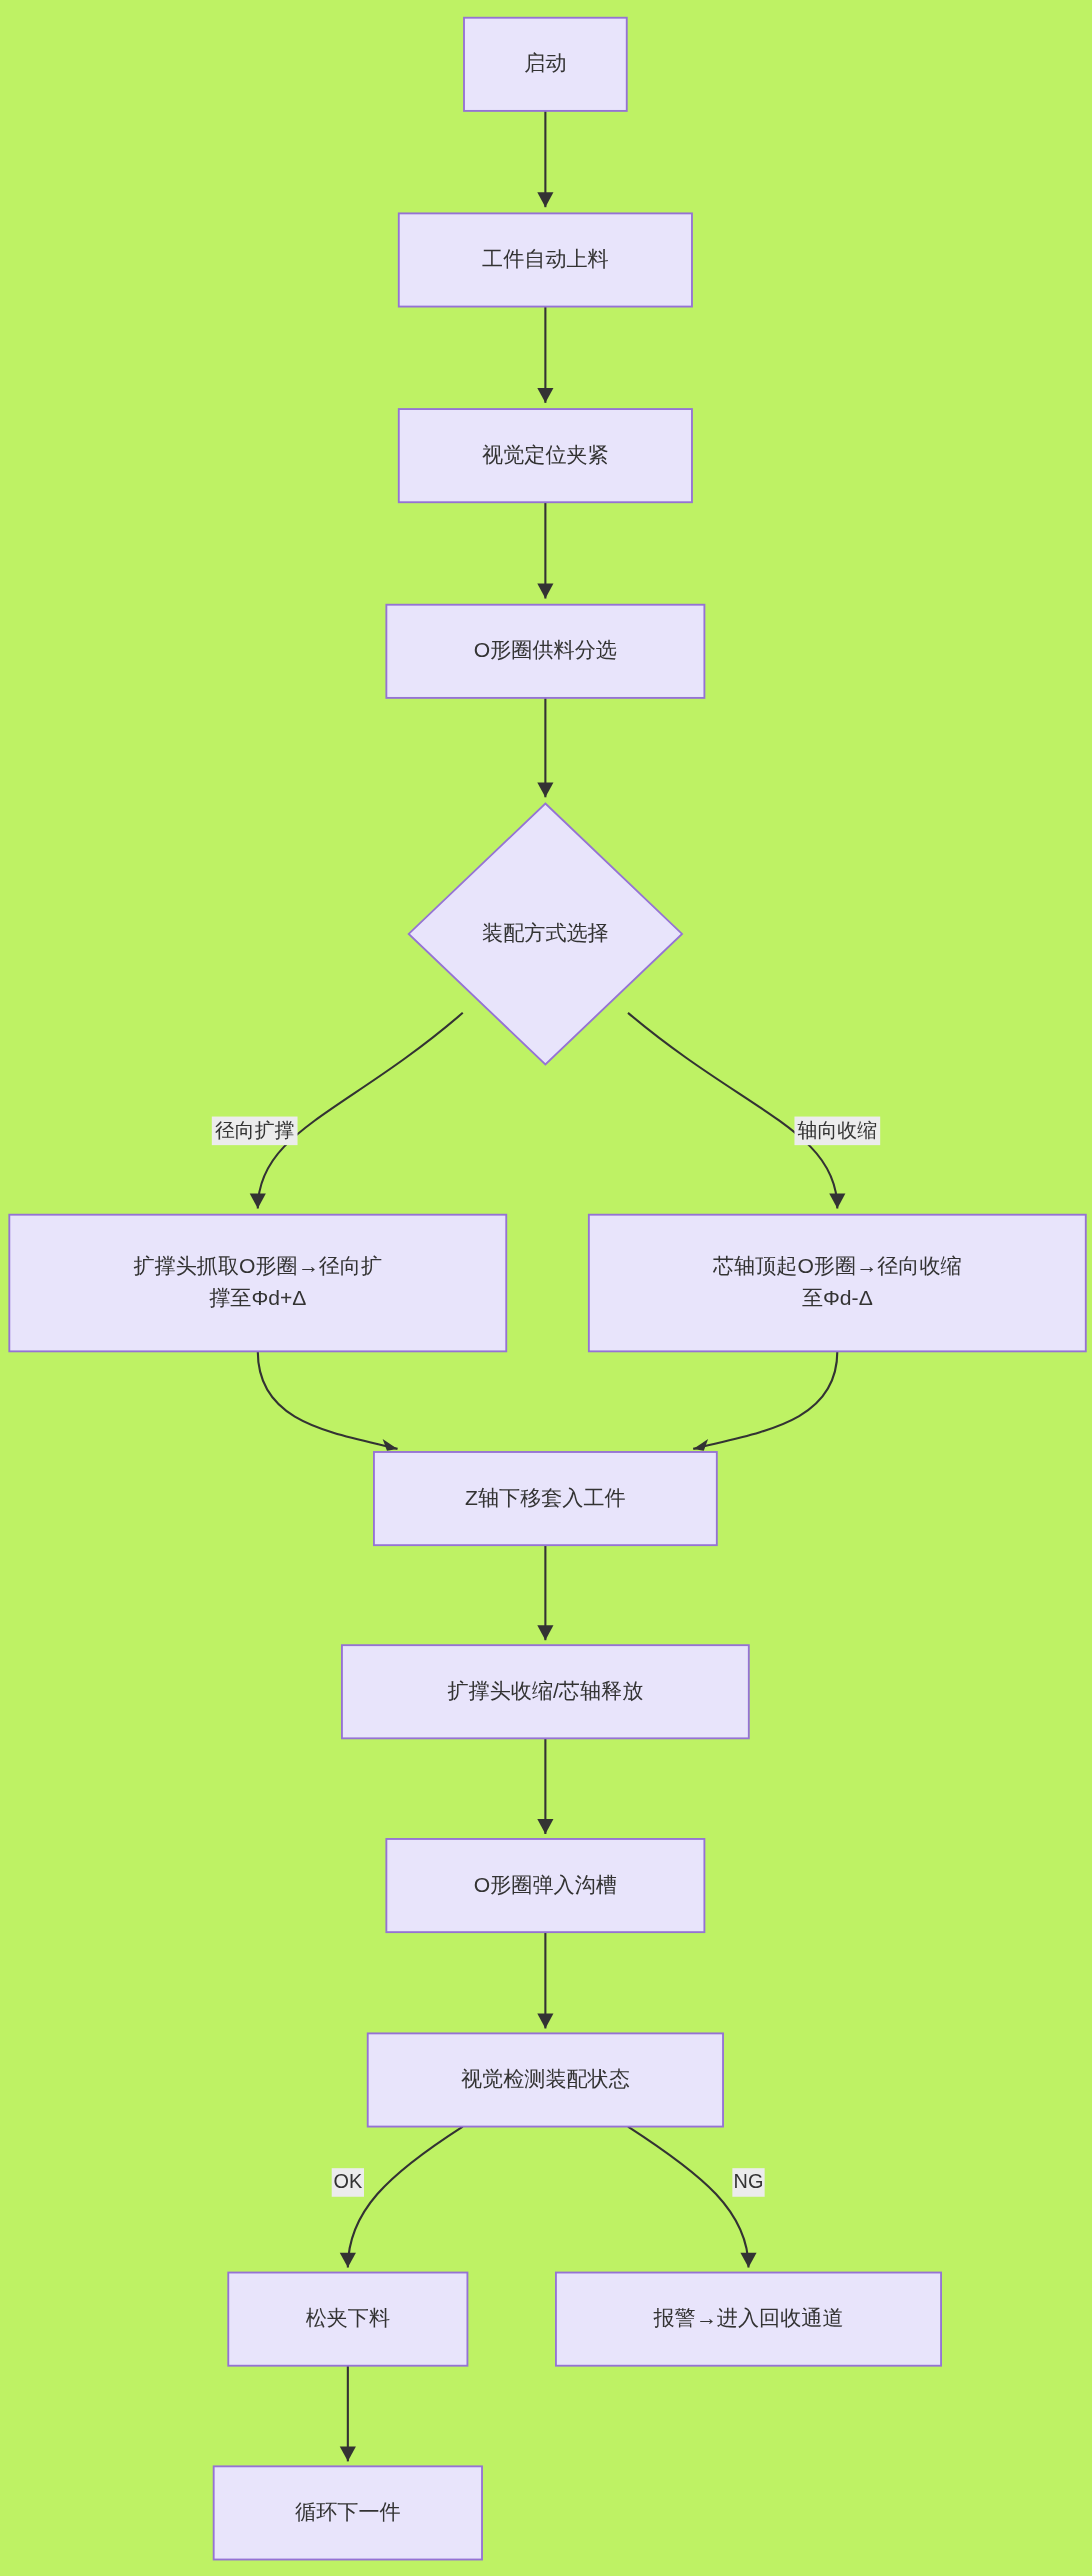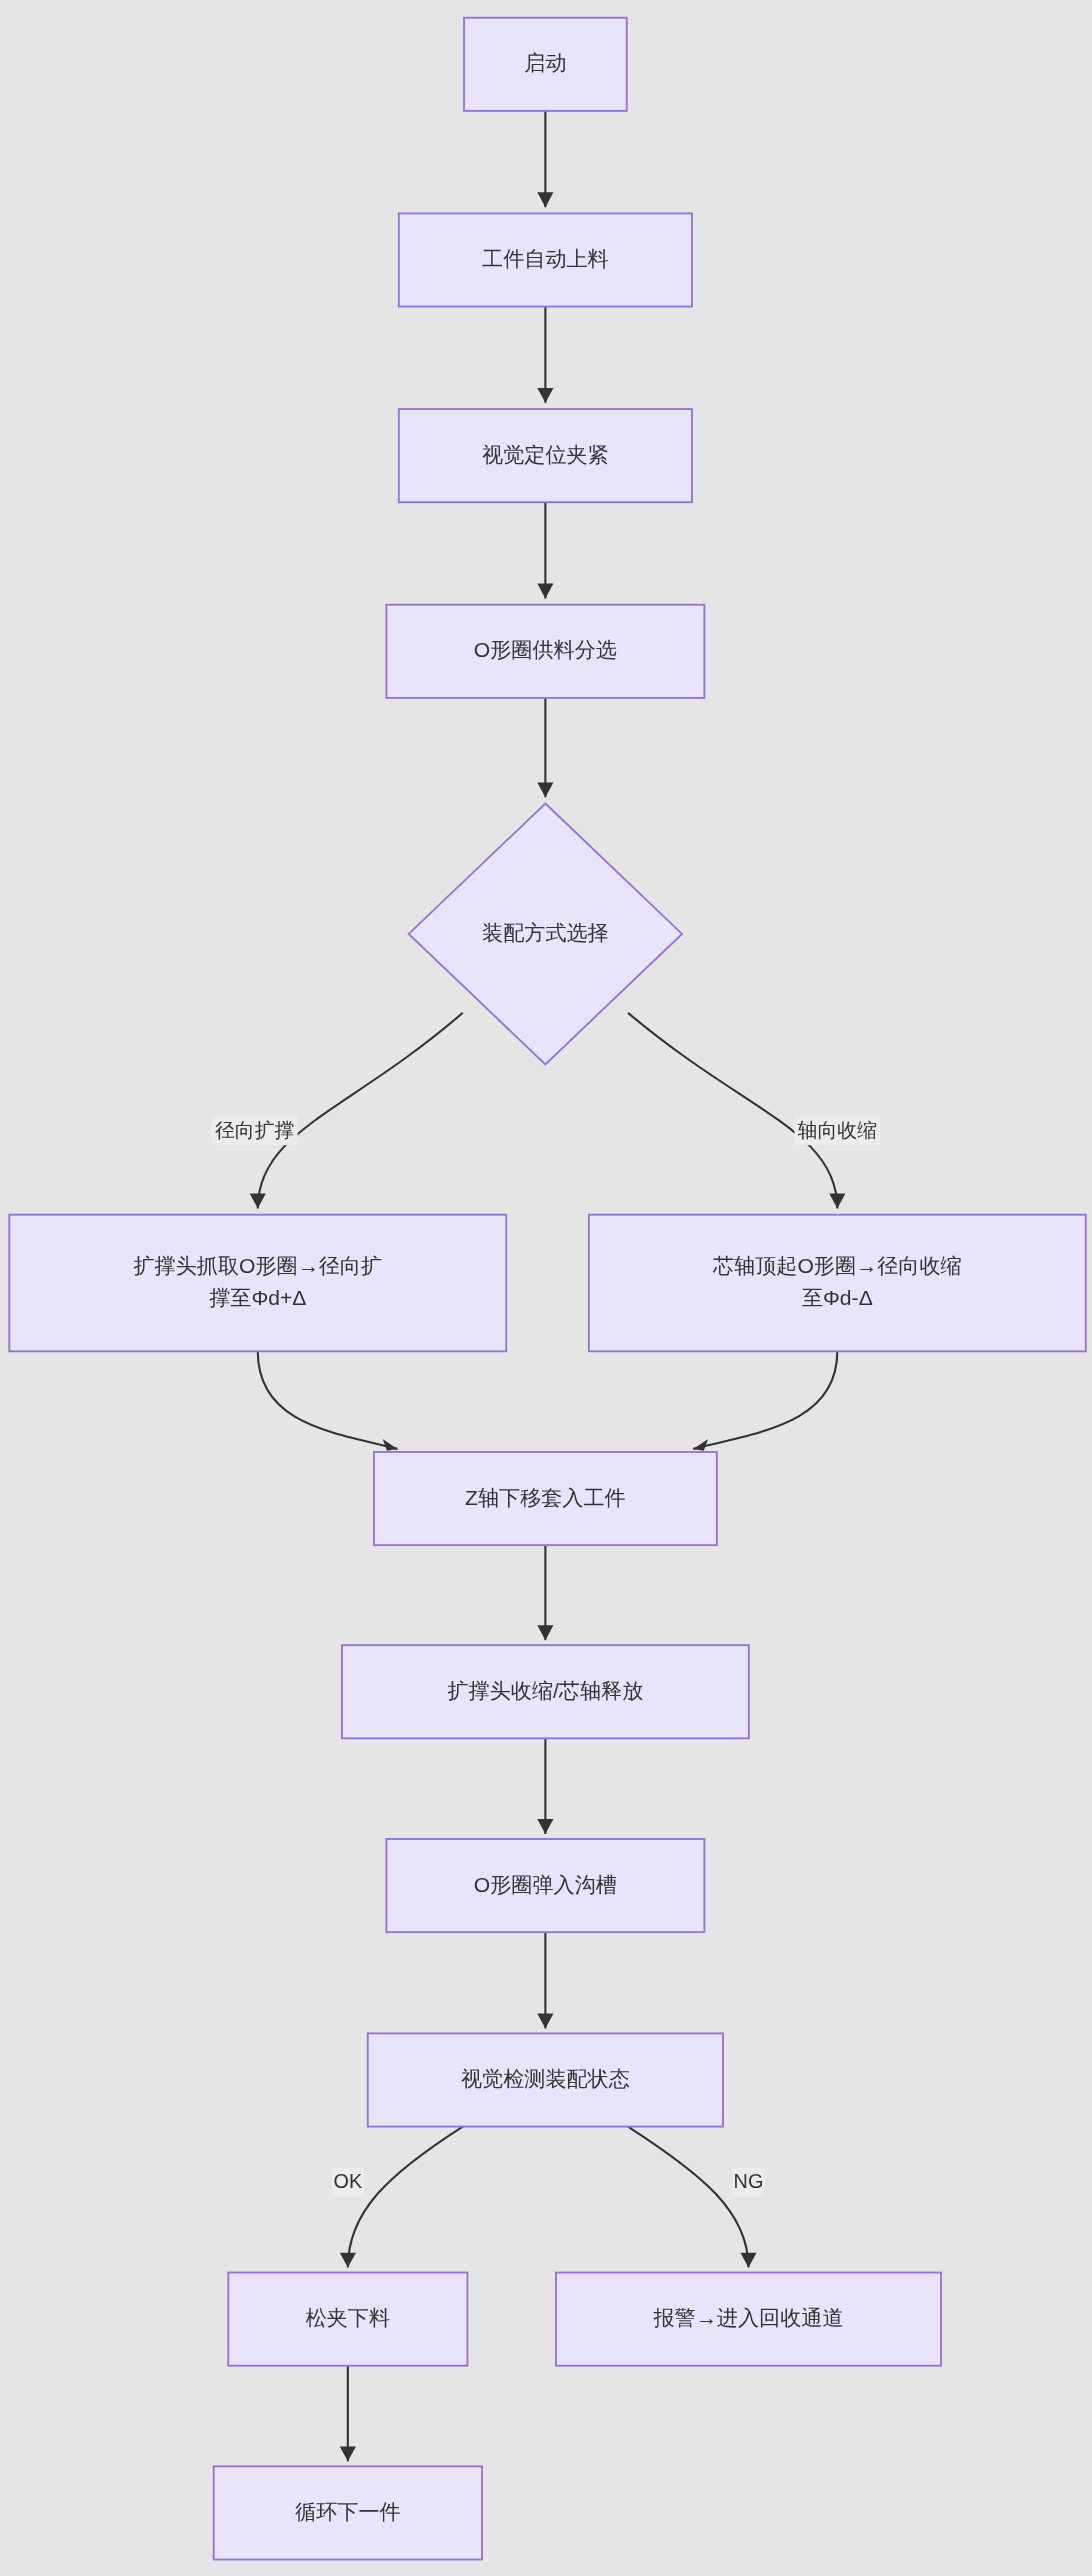--- a/index.html
+++ b/index.html
@@ -11,21 +11,21 @@
   body {
     width: 1092px;
     height: 2576px;
     font-family: "Liberation Sans", "DejaVu Sans", sans-serif;
     overflow: hidden;
   }
   #flowchart-root {
     position: relative;
     width: 1092px;
     height: 2576px;
-    background: #e5e5e5;
+    background: #bef264;
   }
   svg#flow-svg {
     display: block;
     width: 1092px;
     height: 2576px;
   }
   .node-shape {
     fill: #e8e4fb;
     stroke: #9573d4;
     stroke-width: 3;

